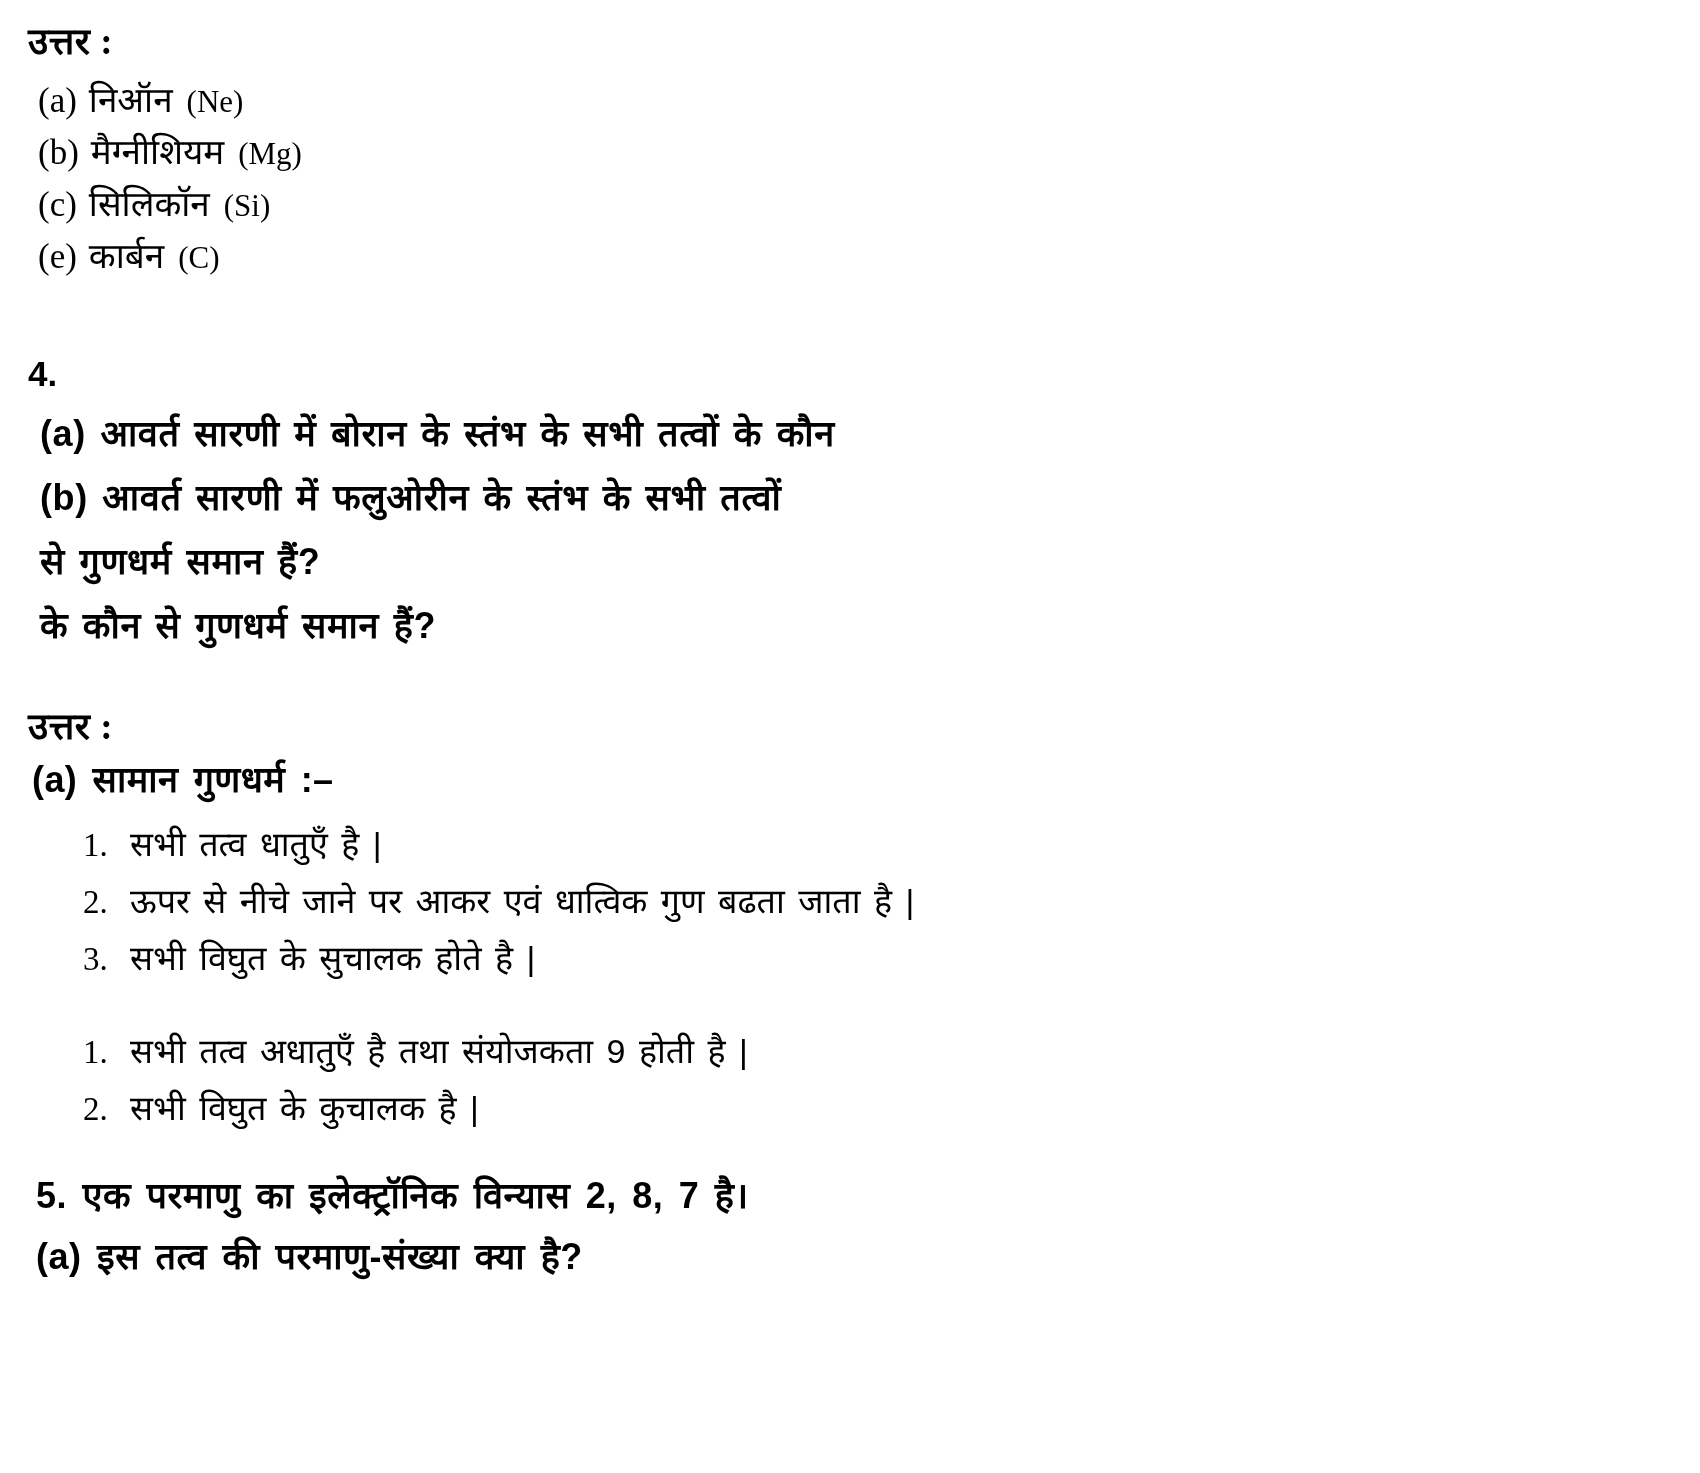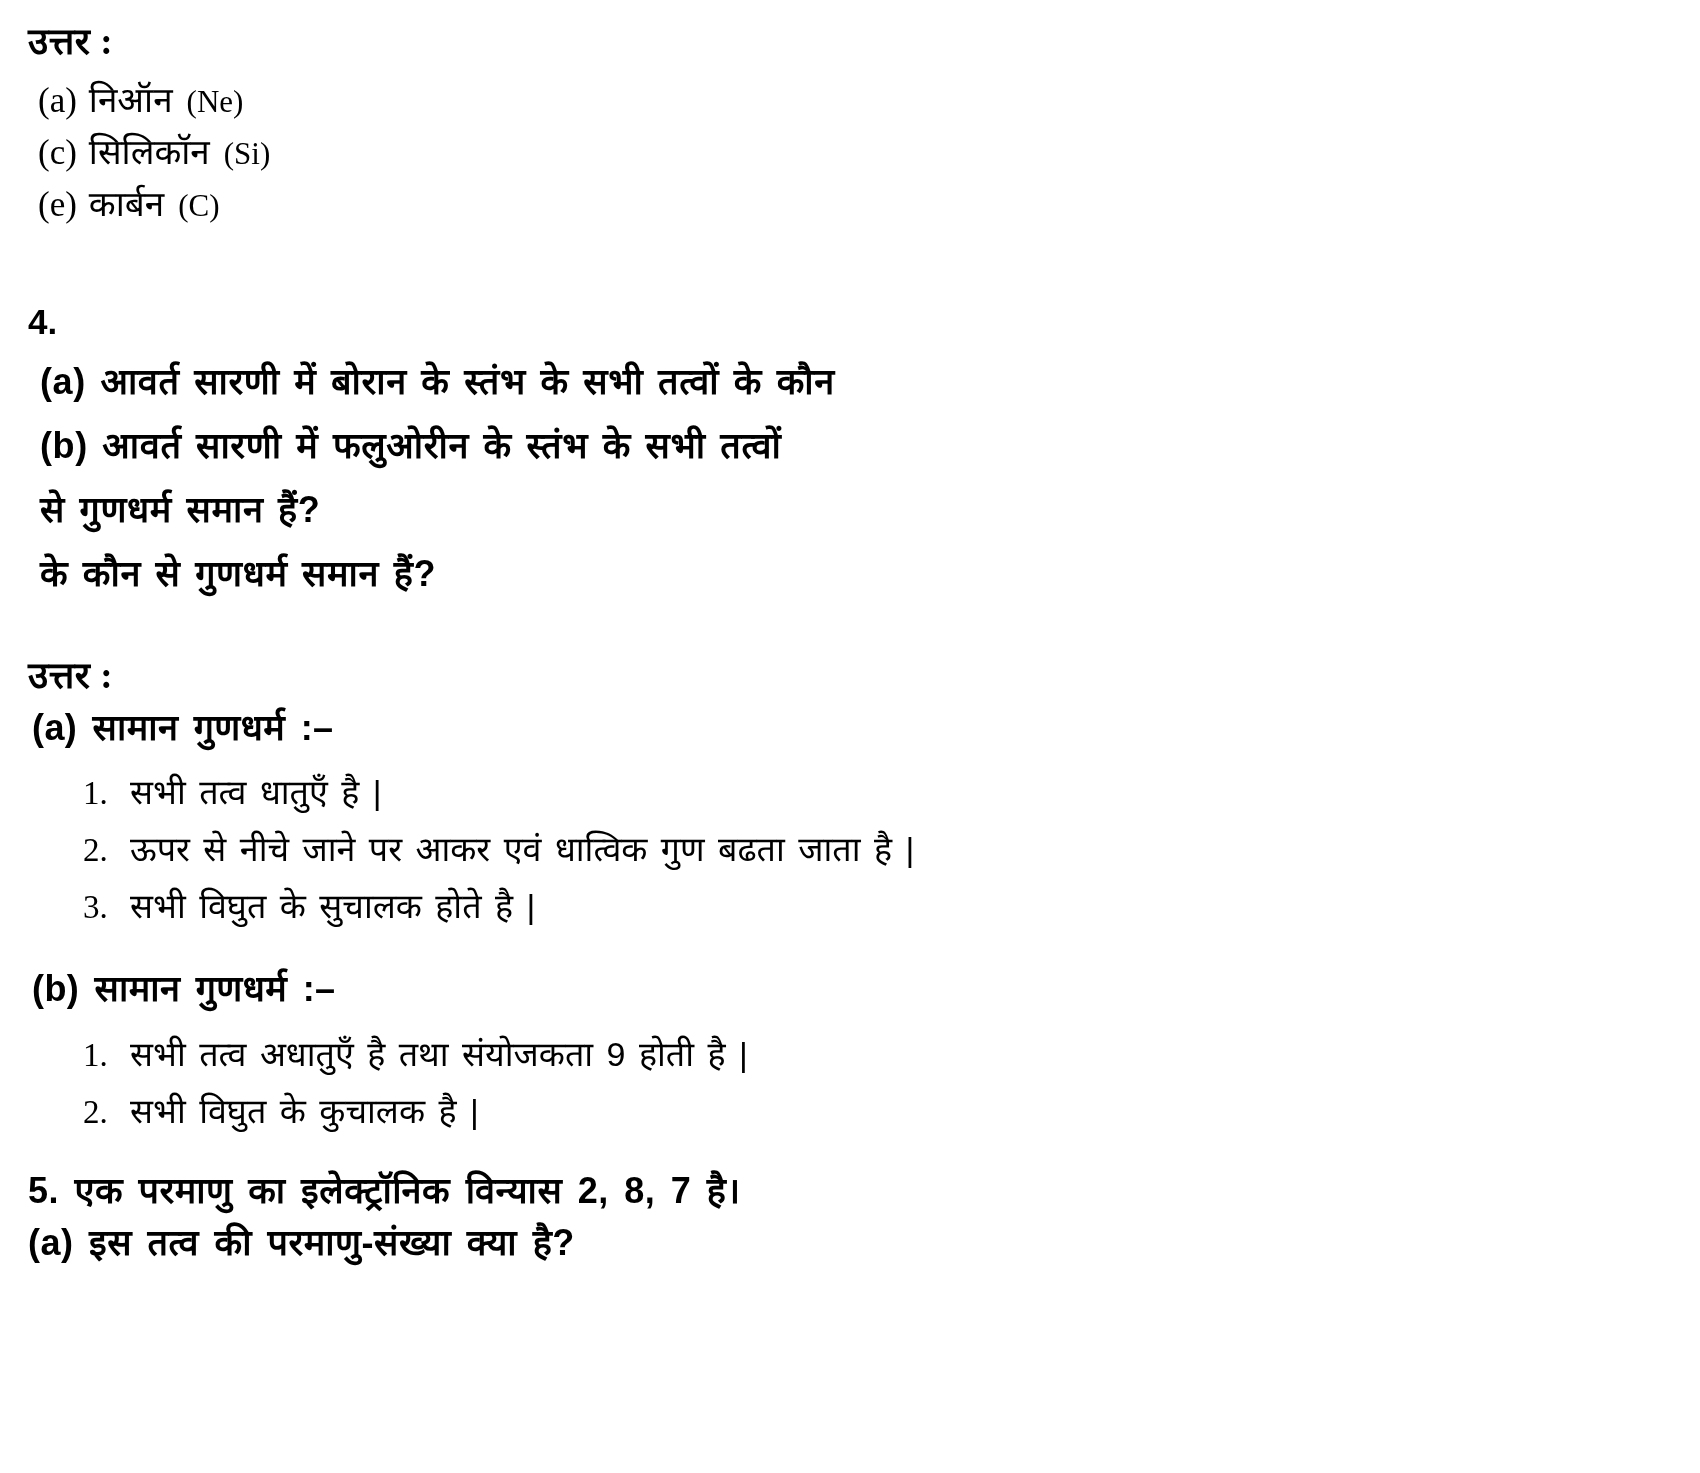--- a/index.html
+++ b/index.html
@@ -94,34 +94,37 @@
   ol.num-list > li::marker {
     font-family: "Liberation Serif", "DejaVu Serif", serif;
     font-size: 33px;
   }
   .q5 {
     font-family: "Liberation Sans", "DejaVu Sans", sans-serif;
     font-weight: bold;
     font-size: 36px;
     line-height: 1.46;
     letter-spacing: 0.5px;
-    margin: 0;
+    margin: 8px;
     word-spacing: 5px;
   }
 </style>
 </head>
 <body>
 
 <div class="page">
 
   <div class="ans-label">उत्तर :</div>
 
   <ul class="opt-list">
     <li class="opt-row">
       <span class="opt-marker">(a)</span><span class="opt-name">निऑन</span><span class="opt-sym">(Ne)</span>
+    </li>
+    <li class="opt-row">
+      <span class="opt-marker">(b)</span><span class="opt-name">मैग्नीशियम</span><span class="opt-sym">(Mg)</span>
     </li>
     <li class="opt-row">
       <span class="opt-marker">(c)</span><span class="opt-name">सिलिकॉन</span><span class="opt-sym">(Si)</span>
     </li>
     <li class="opt-row">
       <span class="opt-marker">(e)</span><span class="opt-name">कार्बन</span><span class="opt-sym">(C)</span>
     </li>
   </ul>
 
   <div class="gap-lg"></div>
@@ -138,21 +141,20 @@
 
   <div class="sub-head">(a) सामान गुणधर्म :–</div>
   <ol class="num-list">
     <li>सभी तत्व धातुएँ है |</li>
     <li>ऊपर से नीचे जाने पर आकर एवं धात्विक गुण बढता जाता है |</li>
     <li>सभी विघुत के सुचालक होते है |</li>
   </ol>
 
   <div class="gap-sm"></div>
 
-  <div class="sub-head">(b) सामान गुणधर्म :–</div>
   <ol class="num-list">
     <li>सभी तत्व अधातुएँ है तथा संयोजकता 9 होती है |</li>
     <li>सभी विघुत के कुचालक है |</li>
   </ol>
 
   <div class="gap-sm"></div>
 
   <div class="q5">5. एक परमाणु का इलेक्ट्रॉनिक विन्यास 2, 8, 7 है।</div>
   <div class="q5">(a) इस तत्व की परमाणु-संख्या क्या है?</div>
 

